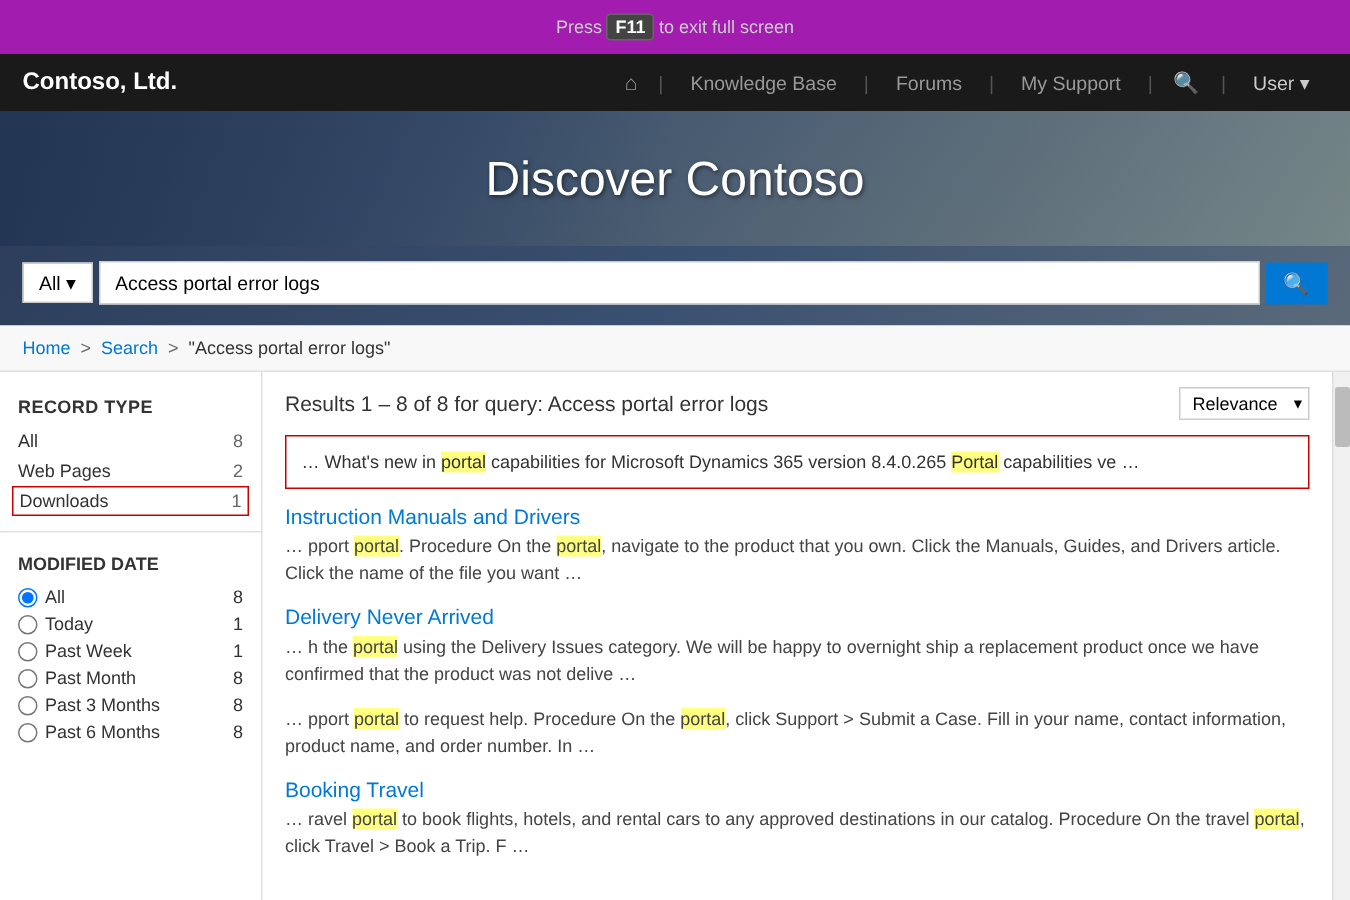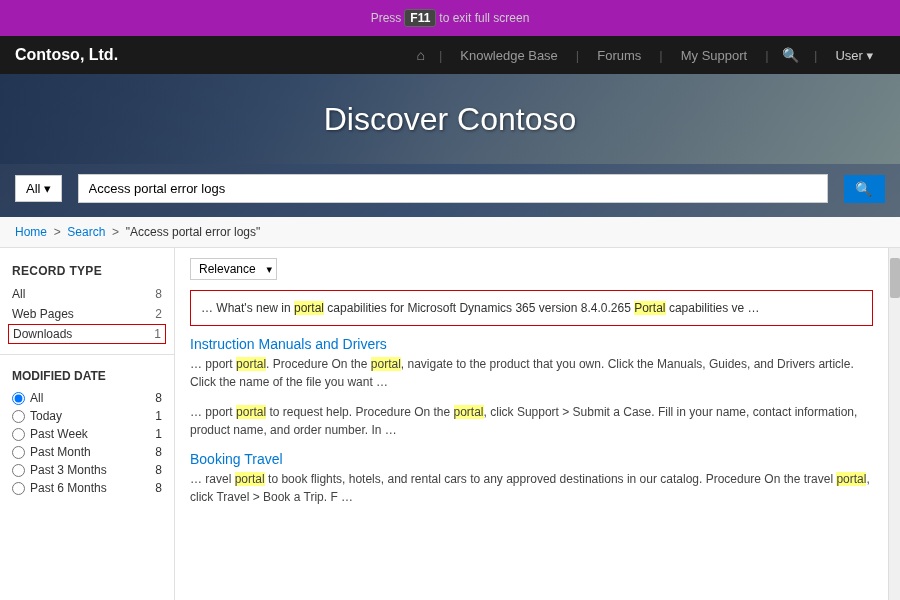--- a/index.html
+++ b/index.html
@@ -90,21 +90,21 @@
       z-index: 1;
       text-shadow: 1px 1px 3px rgba(0,0,0,0.5);
     }
 
     
     .search-bar-row {
       background: linear-gradient(135deg, #2c3e5a 0%, #3a5070 50%, #5a6a7a 100%);
       padding: 10px 15px 14px;
       display: flex;
       align-items: center;
-      gap: 16px;
+      gap: 4px;
     }
     .search-all-btn {
       background: #fff;
       border: 1px solid #ccc;
       padding: 5px 10px;
       font-size: 13px;
       cursor: pointer;
       display: flex;
       align-items: center;
       gap: 4px;
@@ -380,40 +380,49 @@
     <div class="radio-item">
       <input type="radio" name="datefilter" style="">
       <span>Past 6 Months</span>
       <span class="count" style="margin-left:auto;">8</span>
     </div>
   </div>
 
   <div class="results-area">
 
     <div class="results-header">
+      <div class="results-count">
+        Results <strong>1 – 8</strong> of <strong>8</strong> for query: Access portal error logs
+      </div>
       <div class="relevance-wrapper">
         <select class="relevance-select">
           <option>Relevance</option>
           <option>Newest</option>
           <option>Oldest</option>
         </select>
       </div>
     </div>
 
     <div class="first-result">
       … What's new in <span class="highlight-portal">portal</span> capabilities for Microsoft Dynamics 365 version 8.4.0.265 <span class="highlight-portal">Portal</span> capabilities ve …
     </div>
 
     <div class="result-item">
       <a class="result-title">Instruction Manuals and Drivers</a>
       <div class="result-snippet">
         … pport <span class="highlight-portal">portal</span>. Procedure On the <span class="highlight-portal">portal</span>, navigate to the product that you own. Click the Manuals, Guides, and Drivers article. Click the name of the file you want …
       </div>
     </div>
 
+    <div class="result-item">
+      <a class="result-title">Delivery Never Arrived</a>
+      <div class="result-snippet">
+        … h the <span class="highlight-portal">portal</span> using the Delivery Issues category. We will be happy to overnight ship a replacement product once we have confirmed that the product was not delive …
+      </div>
+    </div>
 
     <div class="result-item">
       <div class="result-snippet">
         … pport <span class="highlight-portal">portal</span> to request help. Procedure On the <span class="highlight-portal">portal</span>, click Support &gt; Submit a Case. Fill in your name, contact information, product name, and order number. In …
       </div>
     </div>
 
     <div class="result-item">
       <a class="result-title">Booking Travel</a>
       <div class="result-snippet">

